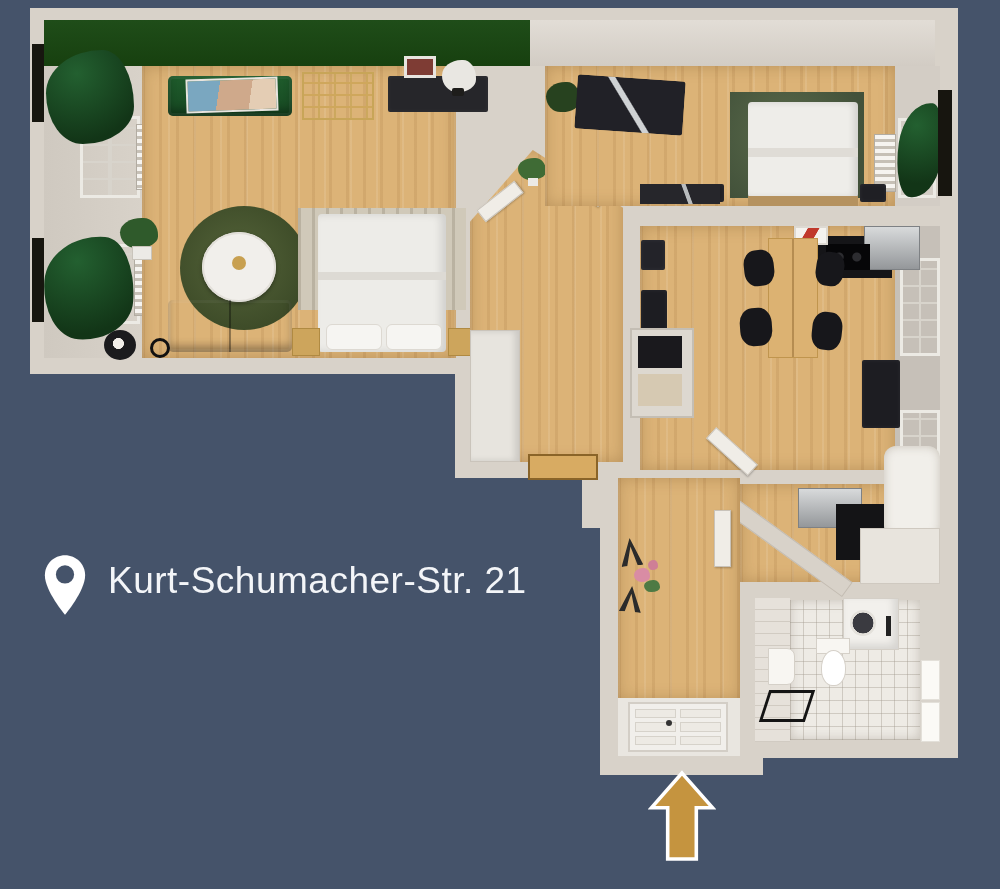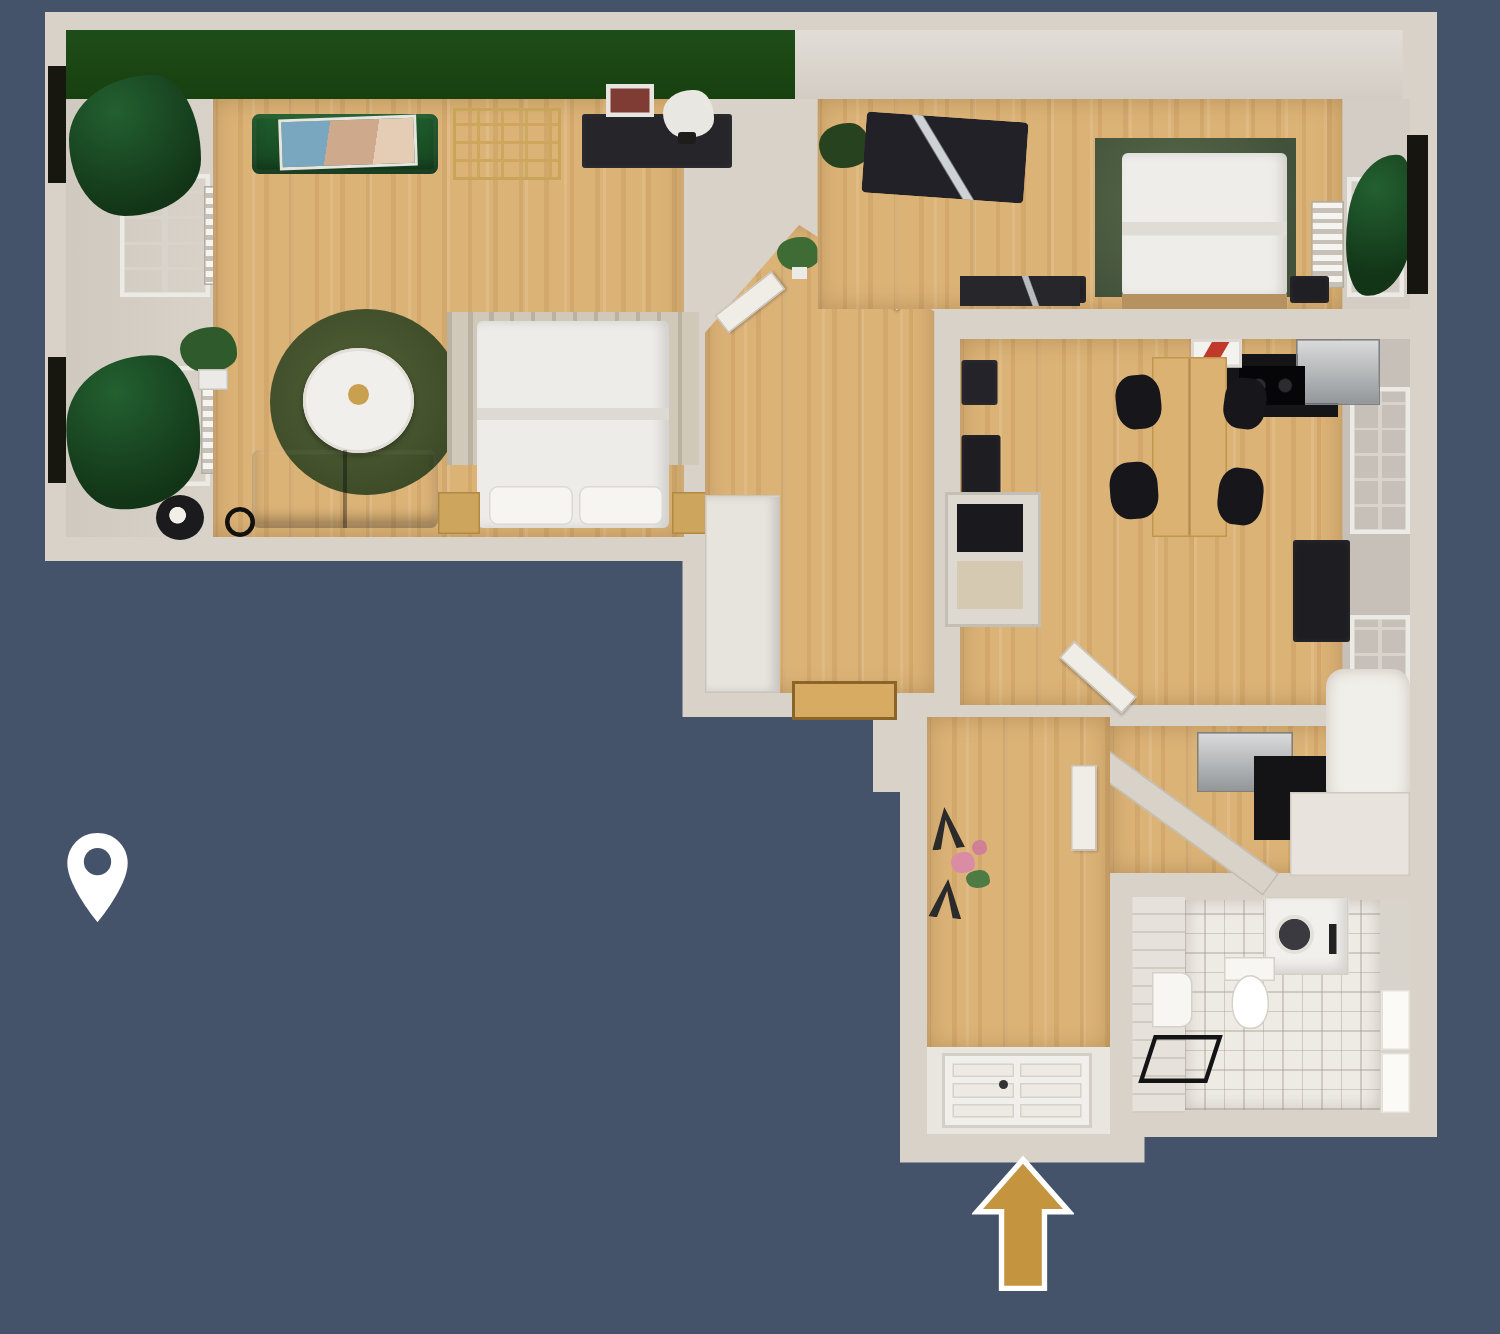--- a/index.html
+++ b/index.html
@@ -170,19 +170,20 @@
     <div class="panel"></div>
     <div class="panel"></div>
   </div>
   <div class="b" style="left:666px;top:720px;width:6px;height:6px;border-radius:50%;background:#333;"></div>
 
   <div class="address" style="left:42px;top:552px;">
     <svg width="46" height="66" viewBox="0 0 48 66" style="display:block;">
       <path d="M24 2C12.3 2 3 11.3 3 23c0 16 21 41 21 41s21-25 21-41C45 11.3 35.7 2 24 2z" fill="#ffffff"></path>
       <circle cx="24" cy="22" r="9.5" fill="var(--background)"></circle>
     </svg>
+    <span class="address-text" style="margin-left:20px;margin-top:8px;">Kurt-Schumacher-Str. 21</span>
   </div>
 
   <svg class="b" style="left:648px;top:770px;" width="68" height="92" viewBox="0 0 66 90">
     <polygon points="33,3 63,37 47,37 47,87 19,87 19,37 3,37" fill="var(--arrow-gold)" stroke="#ffffff" stroke-width="3.5" stroke-linejoin="miter"></polygon>
   </svg>
 
 </div>
 
 </body></html>

